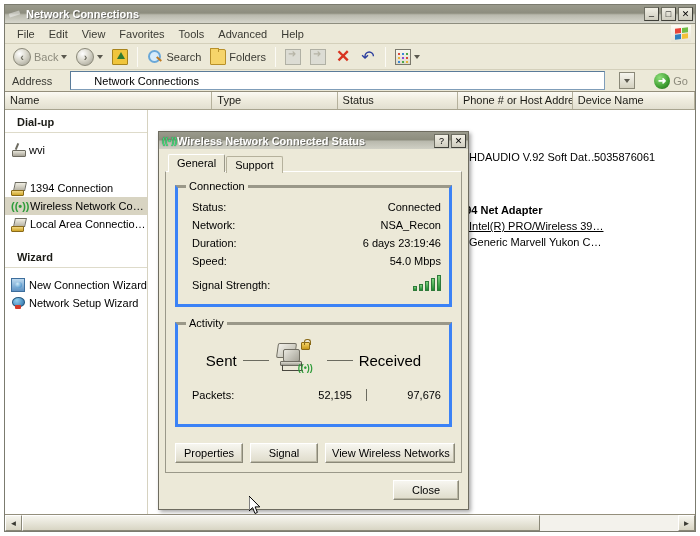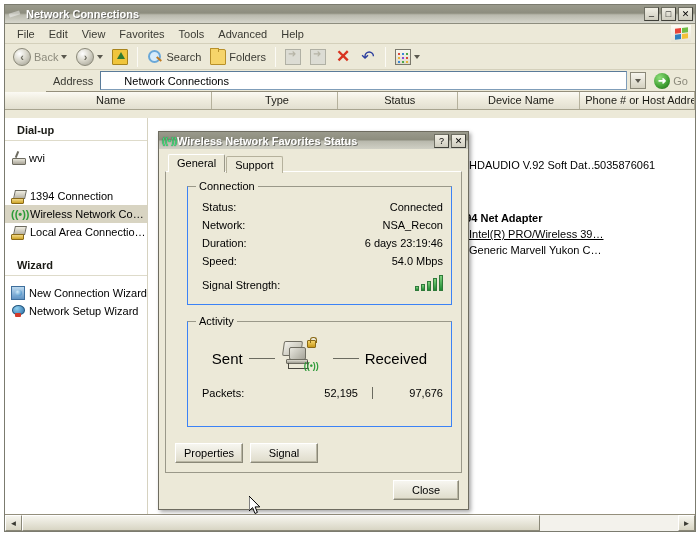--- a/index.html
+++ b/index.html
@@ -134,23 +134,22 @@
   .ico-views i:nth-child(5){left:6px;top:7px;background:#8a4ad8;}
   .ico-views i:nth-child(6){left:10px;top:7px;background:#d84b3a;}
   .ico-views i:nth-child(7){left:2px;top:11px;background:#3a8ad8;}
   .ico-views i:nth-child(8){left:6px;top:11px;background:#4aa848;}
   .ico-views i:nth-child(9){left:10px;top:11px;background:#e8b53a;}
 
   
   .addressbar {
     height: 22px; flex: 0 0 22px;
     background: #ece9d8; display: flex; align-items: center;
-    padding: 0 3px; gap: 3px;
+    padding: 0 3px; gap: 14px;
     border-bottom: 1px solid #948f7c;
-    margin-left: 41px;
   }
   .addr-label { font-size: 11px; color: #3a3a33; padding: 0 4px; }
   .addr-field {
     flex: 1 1 auto; height: 19px; background: #ffffff;
     border: 1px solid #7f9db9; border-top-color:#5a7b99; border-left-color:#5a7b99;
     display: flex; align-items: center; gap: 4px; padding-left: 3px;
   }
   .addr-text { font-size: 11px; color: #000; }
   .addr-drop {
     width: 16px; height: 17px; flex:0 0 16px;
@@ -165,25 +164,25 @@
 
   
   .colheaders {
     height: 18px; flex: 0 0 18px; display: flex;
     background: #ece9d8; border-bottom: 1px solid #a8a48f;
   }
   .ch {
     background: linear-gradient(to bottom,#fbfaf4 0%, #eeebdd 50%, #e2dfd0 100%);
     border-right: 1px solid #b5b19c;
     font-size: 11px; color: #1b1b16;
-    padding: 2px 0 0 5px; overflow: hidden; white-space: nowrap; text-align: center;
-  }
-
-  
-  .content { flex: 1 1 auto; display: flex; position: relative; background: #fef9c3; overflow: hidden; margin-top: 8px; }
+    padding: 2px 0 0 5px; overflow: hidden; white-space: nowrap;
+  }
+
+  
+  .content { flex: 1 1 auto; display: flex; position: relative; background: #fef9c3; overflow: hidden; }
   .leftpane {
     width: 143px; flex: 0 0 143px; background: #ffffff;
     border-right: 1px solid #d6d2c0; position: relative;
   }
   .grp-header {
     font-size: 11px; font-weight: bold; color: #1b1b16;
     padding: 6px 0 4px 12px; border-bottom: 1px solid #dedbca;
   }
   .conn-row {
     display: flex; align-items: center; gap: 4px;
@@ -272,22 +271,22 @@
     border-radius: 2px 2px 0 0; margin-right: 1px; position: relative; top: 1px;
   }
   .tab.active { background: #ece9d8; border-color: #ffffff #9a9889 #ece9d8 #ffffff; top: 0; padding-bottom: 3px; }
   .tabpanel {
     flex: 1 1 auto; border: 1px solid #9a9889; border-top-color:#ffffff;
     background: #ece9d8; margin-top: -1px; padding: 8px 9px 9px 9px;
     display: flex; flex-direction: column;
   }
 
   fieldset.grp {
-    border: 1px solid #3b82f6; border-top-color:#9a9889;
-    margin: 0 0 10px 12px; padding: 6px 8px 8px 8px; background: transparent;
+    border: 3px solid #3b82f6; border-top-color:#9a9889;
+    margin: 0 0 10px 0; padding: 6px 8px 8px 8px; background: transparent;
   }
   fieldset.grp legend { font-size: 11px; color: #000; padding: 0 3px; }
   .kv { display: flex; font-size: 11px; color: #000; padding: 3px 0 3px 6px; align-items: center; }
   .kv .k { flex: 0 0 auto; }
   .kv .v { flex: 1 1 auto; text-align: right; }
 
   .bars { display: inline-flex; align-items: flex-end; gap: 2px; height: 15px; }
   .bars i { width: 4px; display: block; background: linear-gradient(to bottom,#7fd27f,#1f8a32); border:1px solid #2f7a3a; }
   .bars i:nth-child(1){ height:5px; }
   .bars i:nth-child(2){ height:7px; }
@@ -455,22 +454,22 @@
       <span class="go-btn">
         <span class="go-arrow">➜</span>
         <span class="lblgray" style="font-size:11px;">Go</span>
       </span>
     </div>
 
     <div class="colheaders">
       <div class="ch" style="width:212px">Name</div>
       <div class="ch" style="width:128px">Type</div>
       <div class="ch" style="width:123px">Status</div>
+      <div class="ch" style="flex:1 1 auto">Phone # or Host Addre</div>
       <div class="ch" style="width:125px">Device Name</div>
-      <div class="ch" style="flex:1 1 auto">Phone # or Host Addre</div>
     </div>
 
     <div class="content">
 
       <div class="leftpane">
         <div class="grp-header">Dial-up</div>
         <div class="spacer8"></div>
         <div class="conn-row">
           <span class="ico-modem"></span>
           <span class="lbl">wvi</span>
@@ -522,21 +521,21 @@
       </div>
       <div class="hs-btn">►</div>
     </div>
 
   </div>
 
   <div id="dialog">
 
     <div class="dlg-titlebar">
       <span class="dt-icon">((•))</span>
-      <span class="dt-title">Wireless Network Favorites Status</span>
+      <span class="dt-title">Wireless Network Connected Status</span>
       <span class="wbtns">
         <span class="wbtn">
             <span>?</span>
           </span>
         <span class="wbtn">
             <span>✕</span>
           </span>
       </span>
     </div>
 
@@ -605,20 +604,21 @@
             <span class="k">Packets:</span>
             <span class="sent">52,195</span>
             <span class="divider"></span>
             <span class="recv">97,676</span>
           </div>
         </fieldset>
 
         <div class="btnrow">
           <span class="xpbtn">Properties</span>
           <span class="xpbtn">Signal</span>
+          <span class="xpbtn" style="min-width:130px;">View Wireless Networks</span>
         </div>
 
       </div>
     </div>
 
     <div class="dlg-footer">
       <span class="xpbtn" style="min-width:66px;">Close</span>
     </div>
   </div>
 

